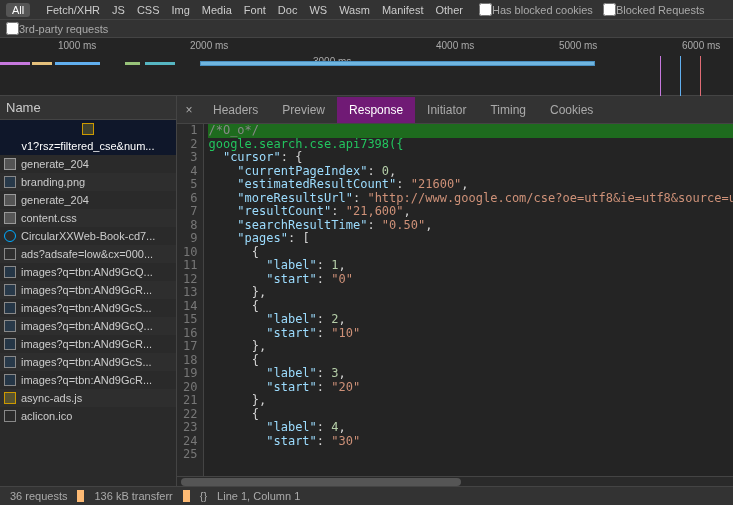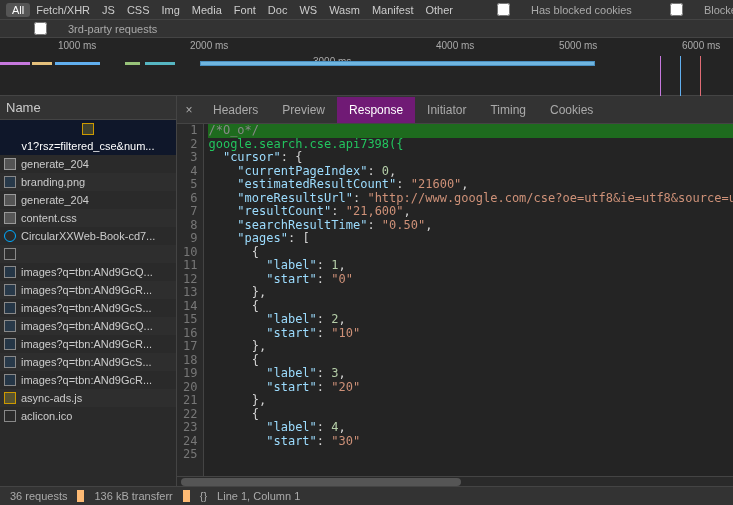--- a/index.html
+++ b/index.html
@@ -1,21 +1,21 @@
 <!DOCTYPE html>
 <html><head>
 <meta charset="utf-8">
 <style>
 * { margin: 0; padding: 0; box-sizing: border-box; }
 body { font-family: -apple-system, "Segoe UI", sans-serif; font-size: 12px; background: #242424; color: #ccc; overflow: hidden; width: 733px; height: 505px; }
 .topbar { background: #333; border-bottom: 1px solid #444; padding: 2px 6px; display: flex; align-items: center; gap: 10px; height: 20px; overflow: hidden; }
-.filter-row { display: flex; align-items: center; font-size: 11px; }
+.filter-row { display: flex; gap: 10px; align-items: center; font-size: 11px; }
 .filter-pill { padding: 1px 6px; border-radius: 3px; white-space: nowrap; cursor: pointer; }
 .filter-pill.active { background: #555; color: #fff; }
-.cb { display: flex; align-items: center; gap: 21px; white-space: nowrap; font-size: 11px; color: #aaa; margin-left: 28px; }
+.cb { display: flex; align-items: center; gap: 0; white-space: nowrap; font-size: 11px; color: #aaa; }
 .cb input { accent-color: #666; }
 .second-row { background: #333; border-bottom: 1px solid #444; padding: 2px 6px; display: flex; align-items: center; height: 18px; }
 .timeline { height: 58px; background: #242424; border-bottom: 1px solid #444; position: relative; }
 .timeline-labels { display: flex; font-size: 10px; color: #aaa; position: absolute; top: 2px; width: 100%; }
 .tl-label { position: absolute; }
 .timeline-track { position: absolute; top: 20px; left: 0; right: 0; height: 10px; }
 .seg { position: absolute; height: 3px; top: 4px; }
 .tick { position: absolute; top: -2px; width: 1px; height: 40px; background: #555; }
 .main { display: flex; height: 390px; }
 .left { width: 177px; border-right: 1px solid #444; display: flex; flex-direction: column; background: #2a2a2a; }
@@ -123,20 +123,21 @@
         <div class="req-row">
           <span class="ficon ic-css"></span>
           <span>content.css</span>
         </div>
         <div class="req-row">
           <span class="ficon ic-font"></span>
           <span>CircularXXWeb-Book-cd7...</span>
         </div>
         <div class="req-row">
           <span class="ficon ic-other"></span>
+          <span>ads?adsafe=low&amp;cx=000...</span>
         </div>
         <div class="req-row">
           <span class="ficon ic-img"></span>
           <span>images?q=tbn:ANd9GcQ...</span>
         </div>
         <div class="req-row">
           <span class="ficon ic-img"></span>
           <span>images?q=tbn:ANd9GcR...</span>
         </div>
         <div class="req-row">

